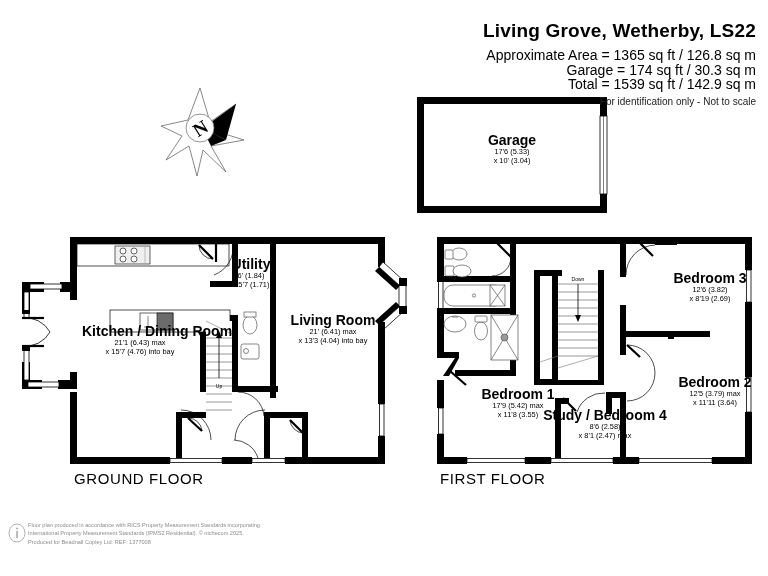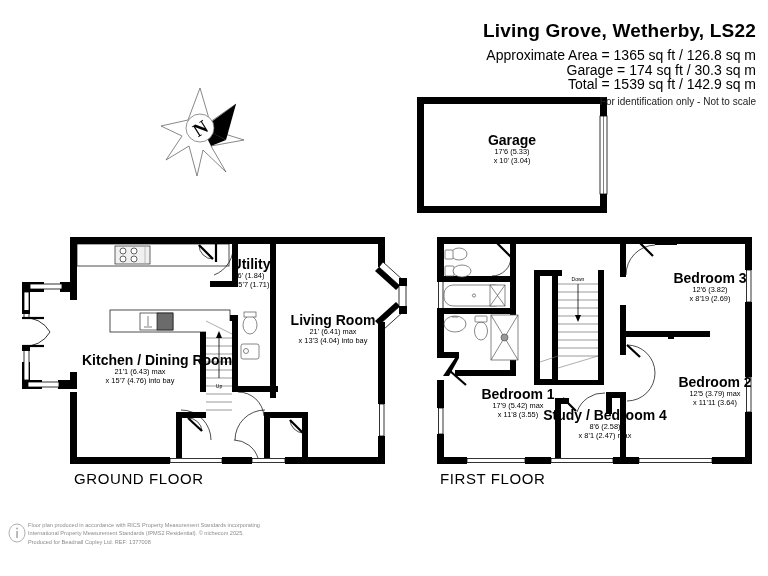--- a/index.html
+++ b/index.html
@@ -376,21 +376,21 @@
   <div class="sub">Total = 1539 sq ft / 142.9 sq m</div>
   <div class="note">For identification only - Not to scale</div>
 </div>
 
 <div class="room" style="left:462px;top:136px;width:100px;">
   <span class="nm">Garage</span>
   <span class="d">17'6 (5.33)</span>
   <span class="d">x 10' (3.04)</span>
 </div>
 
-<div class="room" style="left:82px;top:356px;width:116px;text-align:center;">
+<div class="room" style="left:82px;top:327px;width:116px;text-align:center;">
   <span class="nm">Kitchen / Dining Room</span>
   <span class="d">21'1 (6.43) max</span>
   <span class="d">x 15'7 (4.76) into bay</span>
 </div>
 
 <div class="room" style="left:208px;top:260px;width:86px;">
   <span class="nm">Utility</span>
   <span class="d">6' (1.84)</span>
   <span class="d">x 5'7 (1.71)</span>
 </div>

